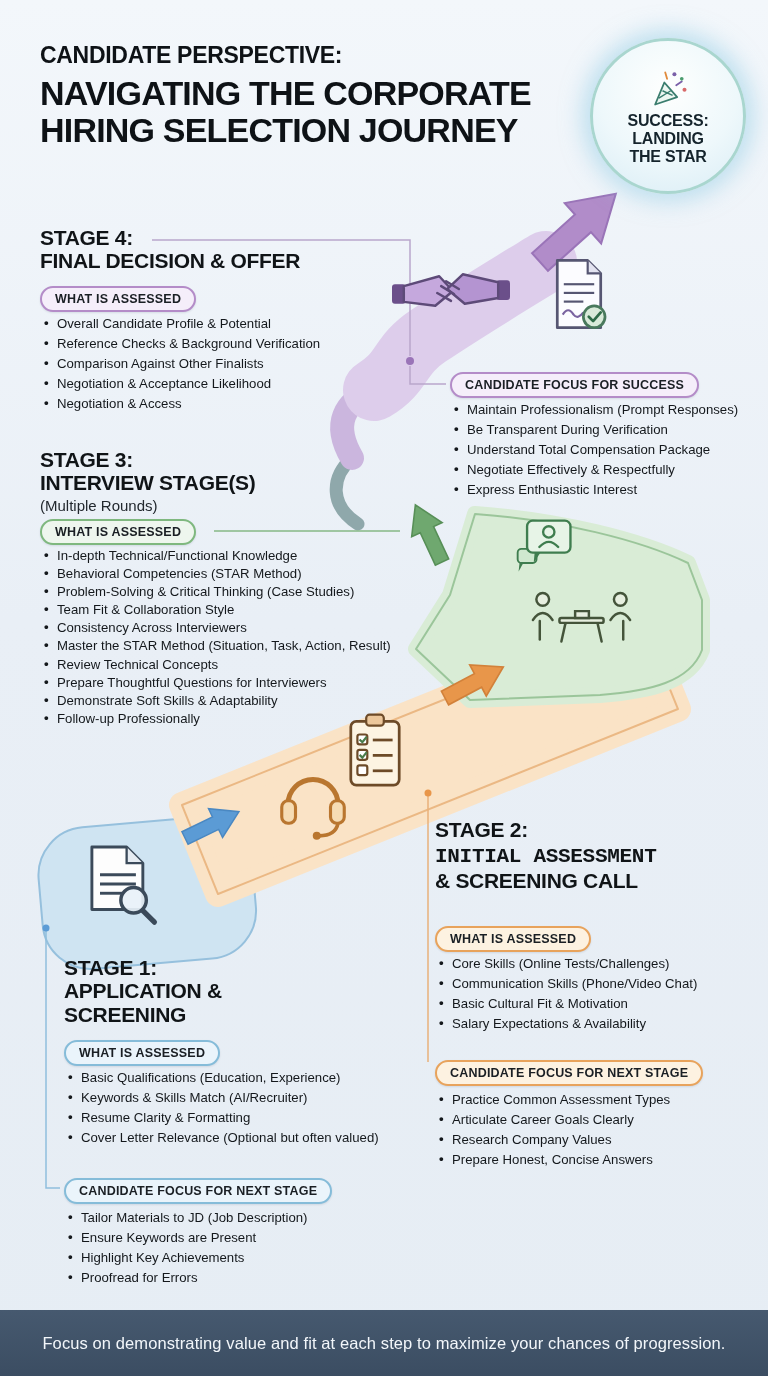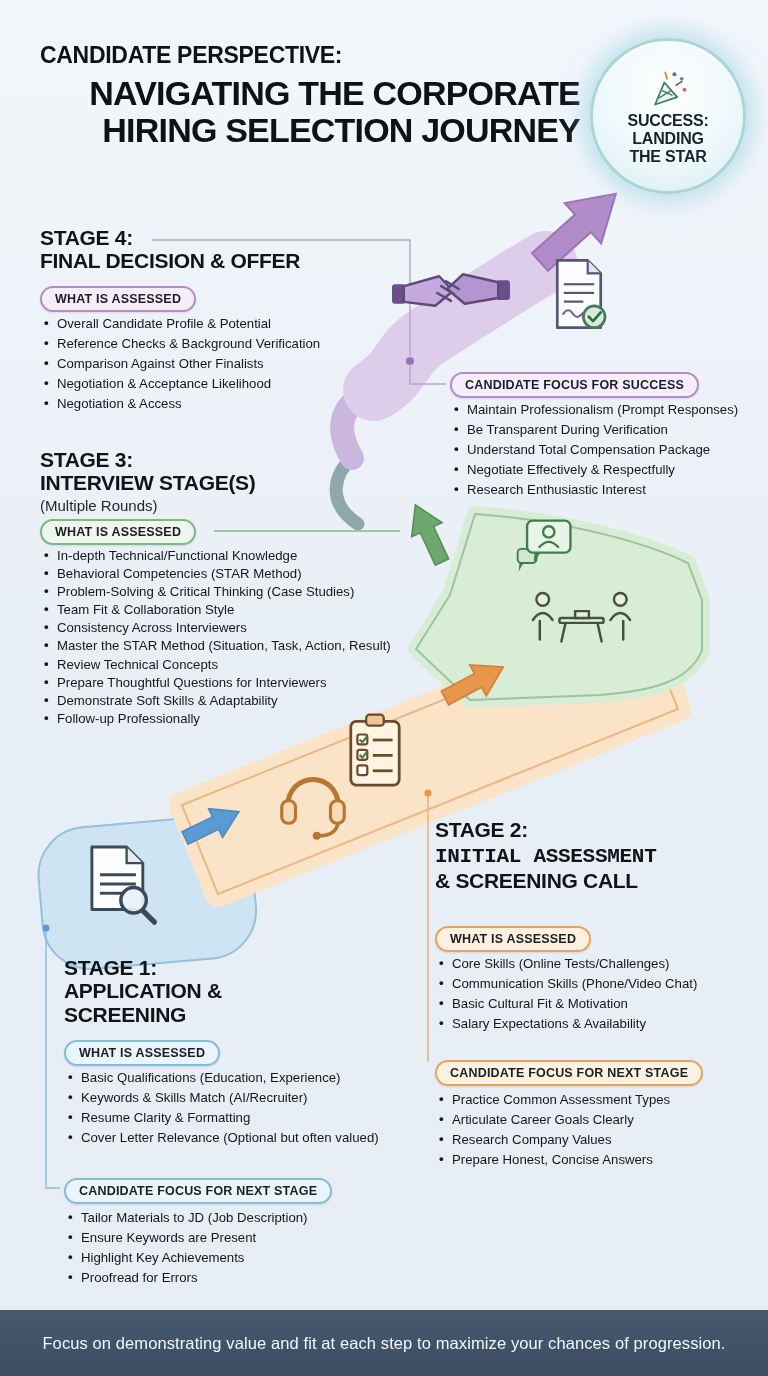--- a/index.html
+++ b/index.html
@@ -99,21 +99,21 @@
       <circle cx="428" cy="793" r="3.5" fill="#e8964a"></circle>
     </g>
     <g>
       <polyline points="46,930 46,1188 60,1188" fill="none" stroke="#90bedd" stroke-width="1.5"></polyline>
       <circle cx="46" cy="928" r="3.5" fill="#5b9bd5"></circle>
     </g>
   </svg>
 
   <div class="abs" style="left:40px;top:42px;width:540px;">
     <div class="kicker">CANDIDATE PERSPECTIVE:</div>
-    <div class="big-title" style="margin-top:6px;text-align:right;">
+    <div class="big-title" style="margin-top:6px;">
       <div>NAVIGATING THE CORPORATE</div>
       <div>HIRING SELECTION JOURNEY</div>
     </div>
   </div>
 
   <div class="abs success-circle" style="left:590px;top:38px;">
     <span class="icon">
       <svg width="46" height="44" viewBox="0 0 48 48">
         <polygon points="10,42 20,18 34,34" fill="#eef7f2" stroke="#3a7d6e" stroke-width="2" stroke-linejoin="round"></polygon>
         <line x1="14" y1="35" x2="27" y2="27" stroke="#3a7d6e" stroke-width="1.5"></line>
@@ -168,21 +168,21 @@
       <path d="M37,56 l4,4 l7,-8" fill="none" stroke="#2f6b47" stroke-width="2.5" stroke-linecap="round" stroke-linejoin="round"></path>
     </svg>
   </div>
 
   <div class="abs pill purple" style="left:450px;top:372px;">CANDIDATE FOCUS FOR SUCCESS</div>
   <ul class="abs bullets" style="left:452px;top:402px;width:300px;">
       <li>Maintain Professionalism (Prompt Responses)</li>
       <li>Be Transparent During Verification</li>
       <li>Understand Total Compensation Package</li>
       <li>Negotiate Effectively &amp; Respectfully</li>
-      <li>Research Enthusiastic Interest</li>
+      <li>Express Enthusiastic Interest</li>
     </ul>
 
   <div class="abs" style="left:40px;top:448px;">
     <div class="stage-name">STAGE 3:</div>
     <div class="stage-title">INTERVIEW STAGE(S)</div>
     <div class="stage-sub">(Multiple Rounds)</div>
   </div>
   <div class="abs pill green" style="left:40px;top:519px;">WHAT IS ASSESSED</div>
   <ul class="abs bullets tight" style="left:42px;top:548px;width:392px;">
       <li>In-depth Technical/Functional Knowledge</li>

